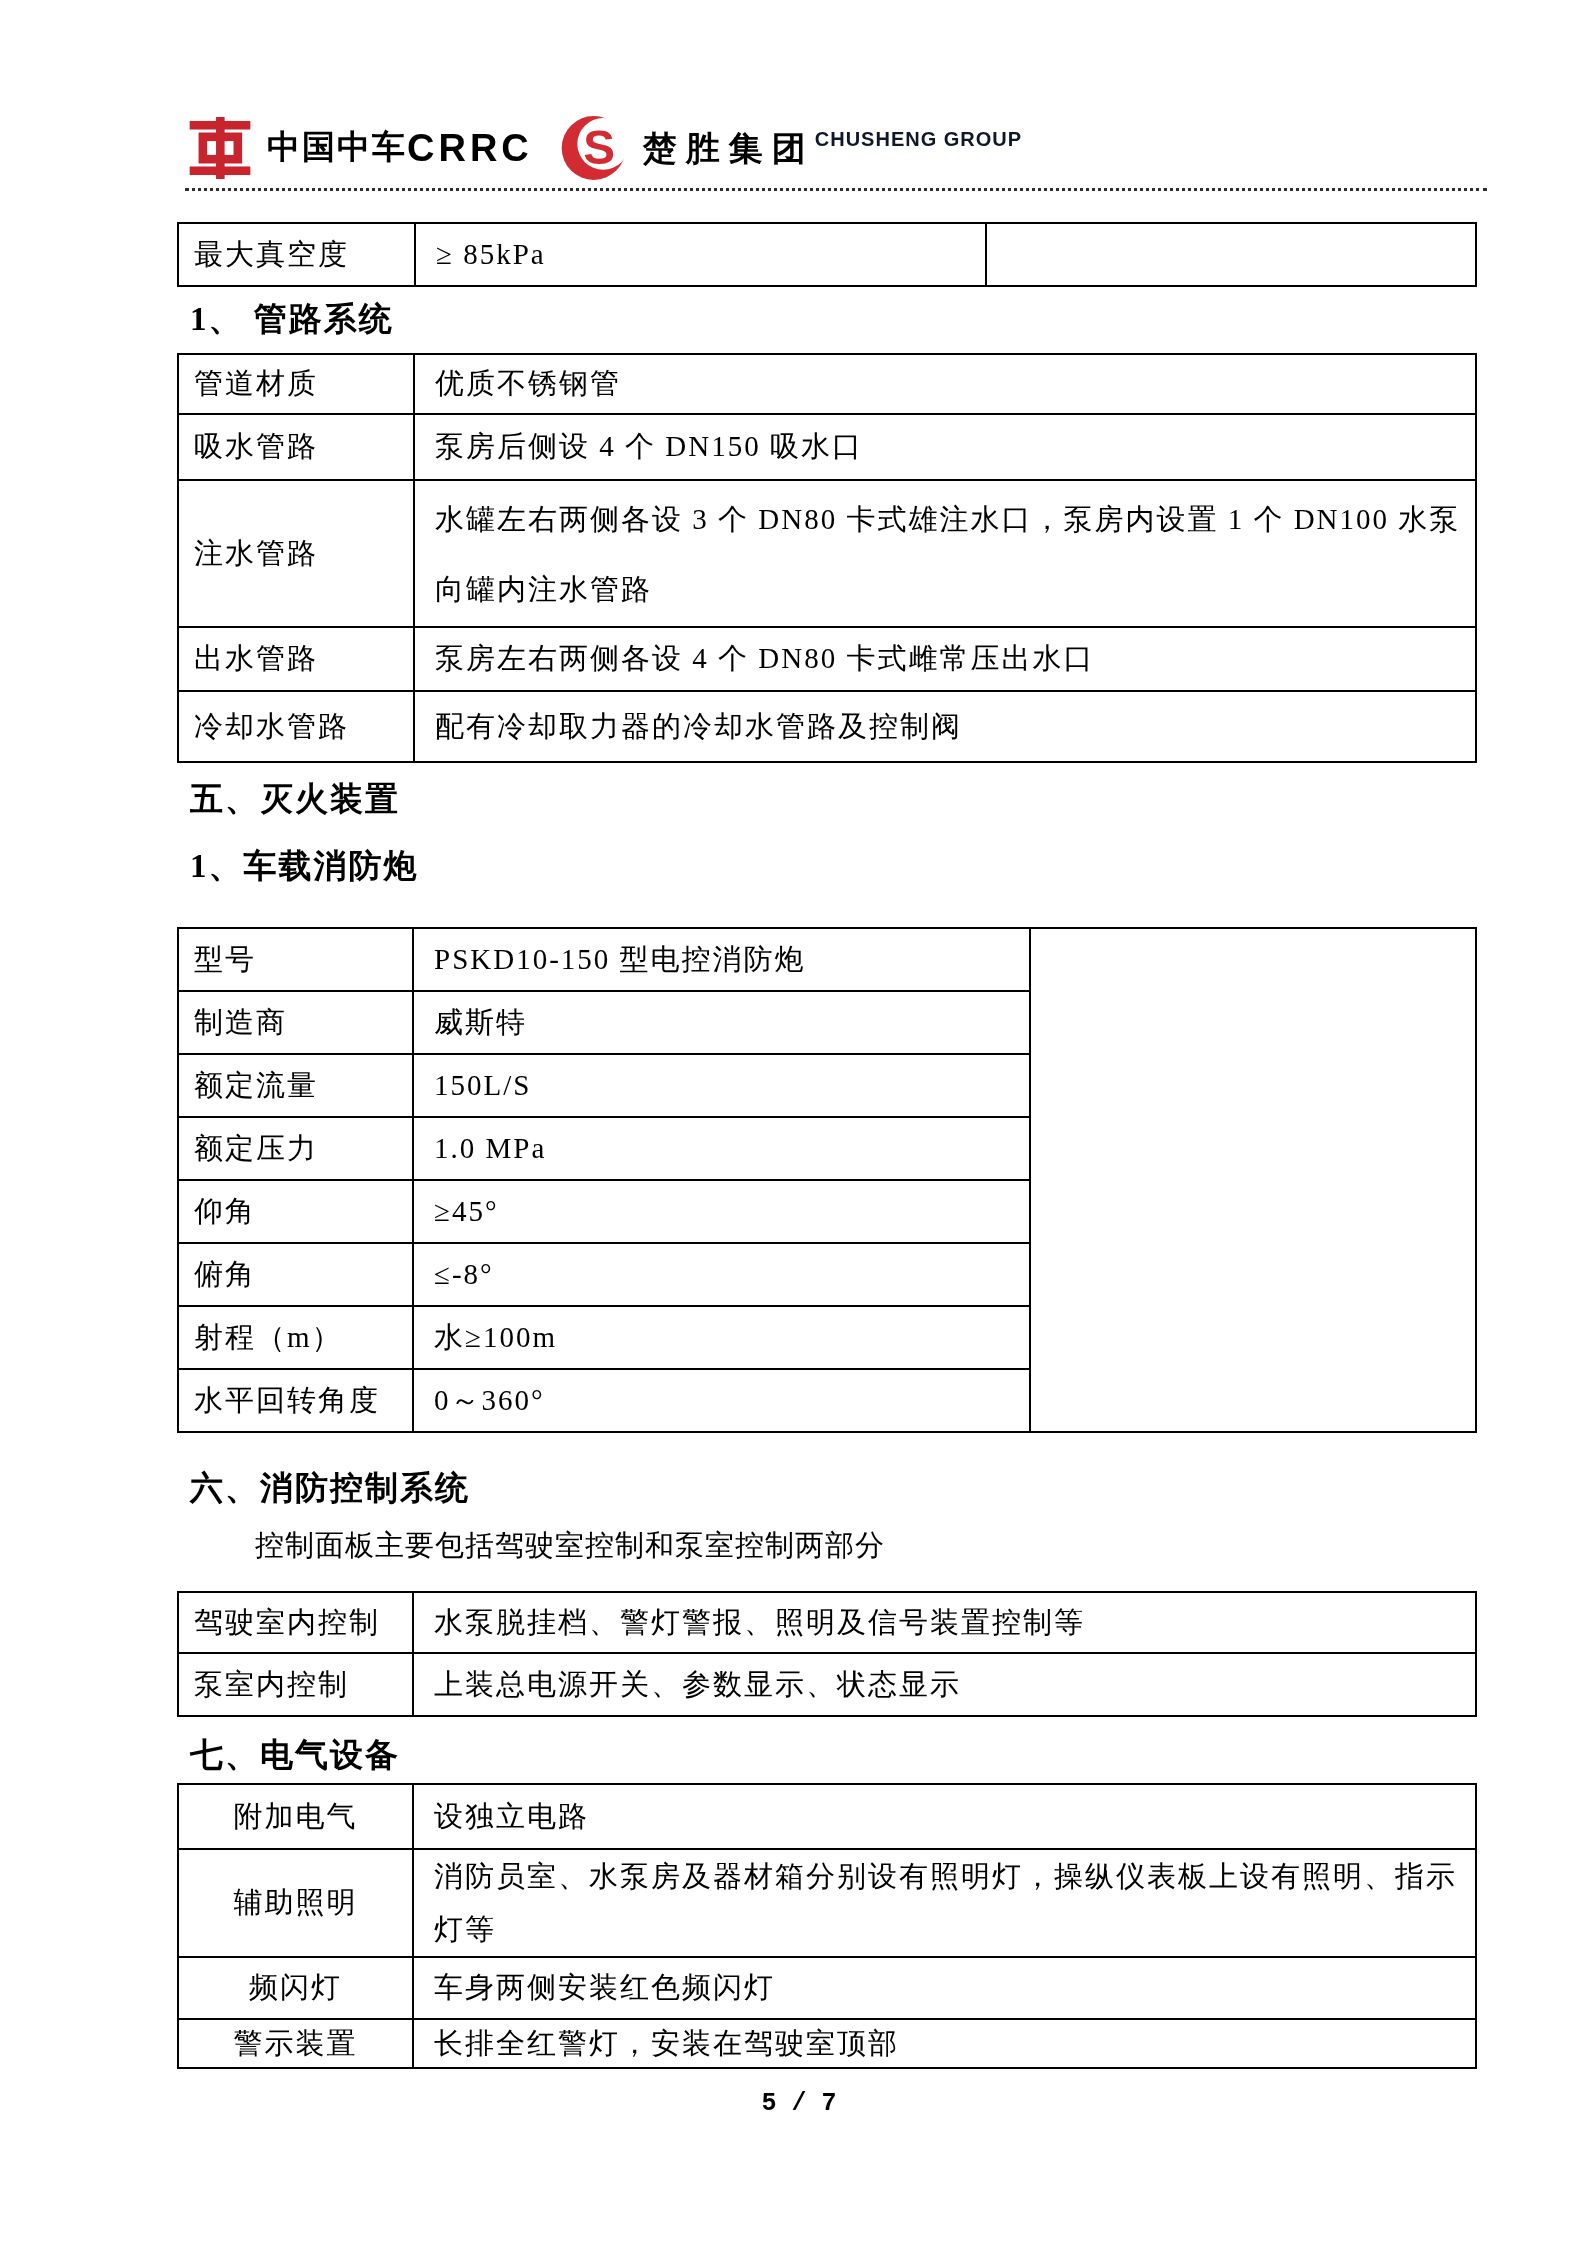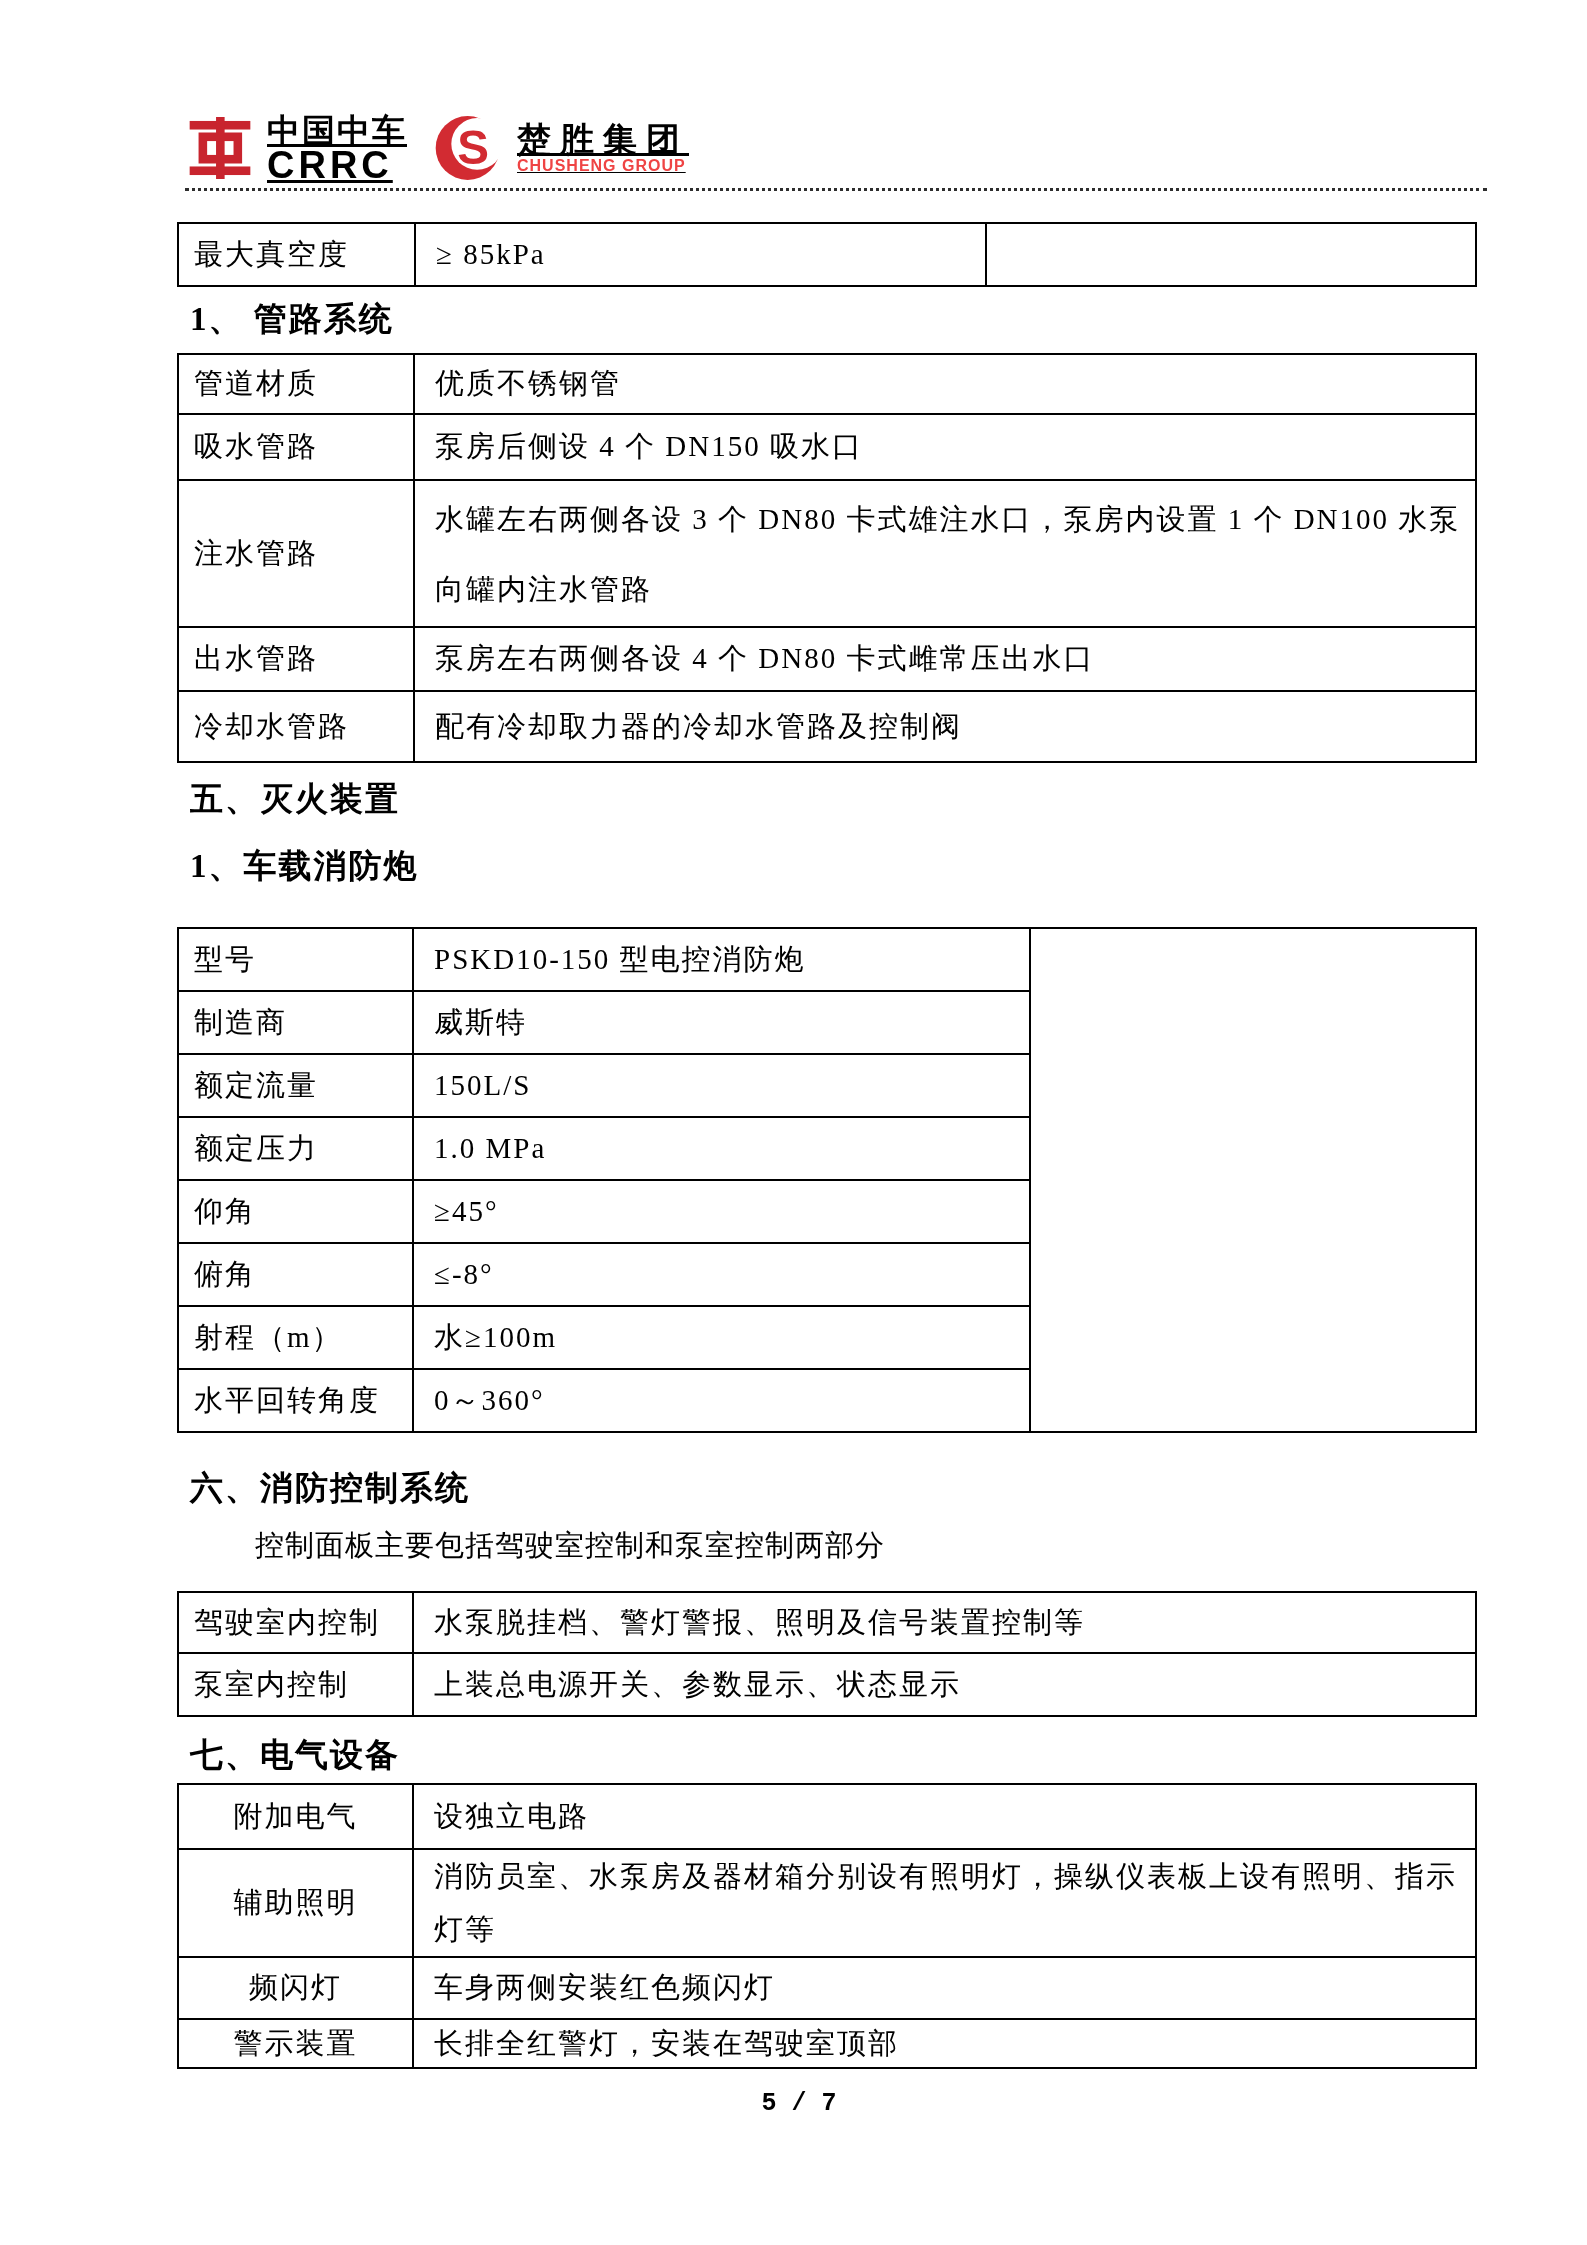--- a/index.html
+++ b/index.html
@@ -6,25 +6,25 @@
   html,body { background:#ffffff; }
   body {
     width:1587px; height:2245px; position:relative; overflow:hidden;
     font-family:"Liberation Serif","DejaVu Serif",serif; color:#000;
   }
   .page { width:100%; height:100%; }
 
   
   .brand-row { margin:112px 0 0 187px; height:72px; display:flex; align-items:center; gap:28px; }
   .brand { display:flex; align-items:center; gap:14px; }
-  .brand-text { display:flex; flex-direction:column; justify-content:space-between;text-decoration:underline; }
+  .brand-text { display:flex; flex-direction:row; justify-content:space-between; }
   .crrc .cn { font-family:"Liberation Sans","DejaVu Sans",sans-serif; font-weight:bold; font-size:33px; line-height:33px; letter-spacing:2px; }
   .crrc .en { font-family:"Liberation Sans","DejaVu Sans",sans-serif; font-weight:bold; font-size:38px; line-height:36px; letter-spacing:4px; }
   .cs .cn { font-family:"Liberation Sans","DejaVu Sans",sans-serif; font-weight:bold; font-size:34px; line-height:36px; letter-spacing:9px; }
-  .cs .en { font-family:"Liberation Sans","DejaVu Sans",sans-serif; font-weight:bold; font-size:16px; line-height:18px; color:#ef4444; letter-spacing:1px; }
+  .cs .en { font-family:"Liberation Sans","DejaVu Sans",sans-serif; font-weight:bold; font-size:20px; line-height:18px; color:#0f172a; letter-spacing:1px; }
 
   
   .dotted-rule { margin:4px 0 0 185px; width:1302px; border-top:3px dotted #2e2e2e; }
 
   
   .content { margin-left:177px; width:1298px; }
 
   h2.sec {
     font-size:33px; font-weight:bold; line-height:38px; height:38px;
     letter-spacing:2px;

